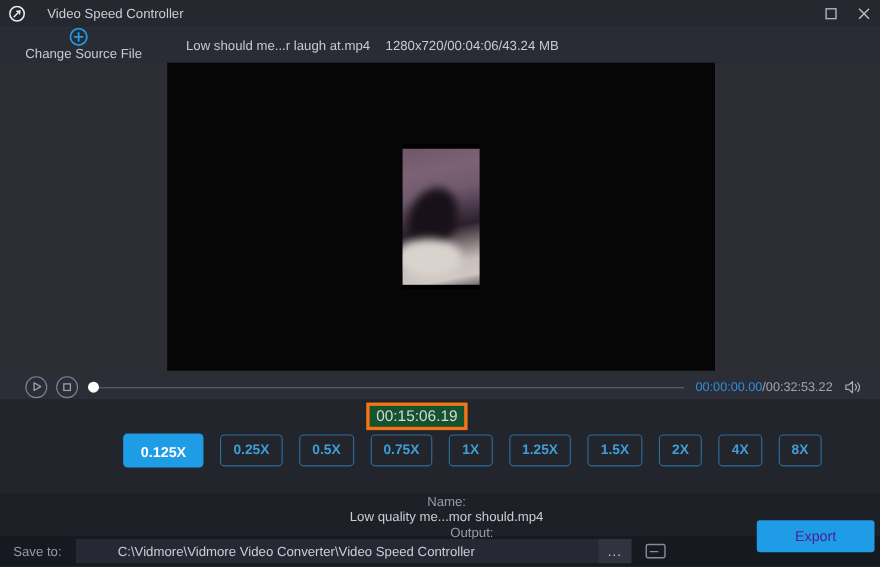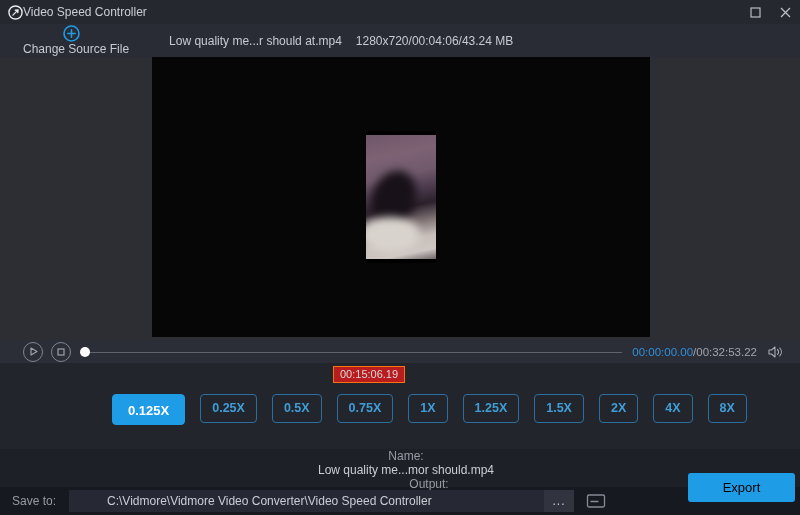--- a/index.html
+++ b/index.html
@@ -2,21 +2,21 @@
 <html><head>
 <meta charset="utf-8">
 <style>
   * { margin:0; padding:0; box-sizing:border-box; }
   html,body { width:800px; height:515px; overflow:hidden; }
   body { font-family:"Liberation Sans", sans-serif; background:#23252c; position:relative; }
 
   
   .titlebar { height:24px; background:#262830; display:flex; align-items:center; padding-left:8px; }
   .app-logo { width:15px; height:15px; flex:0 0 auto; }
-  .titlebar-title { color:#c9cdd4; font-size:12px; margin-left:0; flex:1; }
+  .titlebar-title { color:#c9cdd4; font-size:12px; margin-left:20px; flex:1; }
   .win-btn { width:30px; height:24px; display:flex; align-items:center; justify-content:center; cursor:pointer; }
   .win-btn svg { display:block; }
 
   
   .topbar { height:33px; background:#2a2c35; display:flex; align-items:center; padding-left:14px; }
   .plus-icon { width:17px; height:17px; flex:0 0 auto; }
   .change-source-label { color:#c6cad2; font-size:12px; margin-left:9px; }
   .topbar-filename { color:#c6cad2; font-size:12px; margin-left:40px; }
   .topbar-fileinfo { color:#c6cad2; font-size:12px; margin-left:14px; }
 
@@ -41,23 +41,23 @@
   .seek-track { position:absolute; left:0; right:0; top:50%; height:1px; background:#5f636d; }
   .seek-handle { position:absolute; left:0; top:50%; width:10px; height:10px; margin-top:-5px;
                  background:#ffffff; border-radius:50%; }
   .time-display { font-size:11.5px; margin-left:10px; white-space:nowrap; }
   .time-current { color:#2f8fd8; }
   .time-total { color:#a0a5ae; }
   .volume-icon { margin-left:10px; flex:0 0 auto; cursor:pointer; }
 
   
   .speed-section { height:86px; background:#23252c; position:relative; }
-  .time-tooltip { position:absolute; left:333px; top:3px; background:#b91c1c; border:1px solid #f97316;
-                  color:#d6d8dc; font-size:11px; padding:1px 6px 2px; }
-  .speed-row { position:absolute; left:112px; top:31px; display:flex; gap:15px; }
+  .time-tooltip { position:absolute; left:333px; top:3px; background:#14532d; border:3px solid #f97316;
+                  color:#d6d8dc; font-size:14px; padding:1px 6px 2px; }
+  .speed-row { position:absolute; left:112px; top:31px; display:flex; gap:15px; align-items:center; }
   .speed-btn { height:29px; line-height:27px; border:1px solid #2c6f9f; border-radius:4px; color:#3f9ed8;
                font-size:12.5px; font-weight:bold; padding:0 11px; background:transparent; cursor:pointer; }
   .speed-btn.active { background:#1e9ce6; border-color:#1e9ce6; color:#ffffff; padding:0 15px; font-size:13px; height:31px; line-height:31px; }
 
   
   .bottom-panel { height:66px; position:relative; }
   .name-row { height:38px; background:#1e2028; display:flex; align-items:center; padding-left:12px;flex-direction:column; }
   .field-label { color:#969ba4; font-size:12px; }
   .name-value { color:#c9cdd4; font-size:12px; }
   .edit-icon { margin-left:12px; cursor:pointer; }
@@ -66,21 +66,21 @@
                   display:flex; align-items:center; padding:0 6px 0 10px; cursor:text; }
   .output-value { color:#c9cdd4; font-size:12px; flex:1; }
   .gear-icon { cursor:pointer; flex:0 0 auto; }
   .save-row { height:28px; background:#171921; display:flex; align-items:center; padding-left:12px; }
   .path-field { margin-left:13px; width:505px; height:22px; background:#262933; display:flex; align-items:center; cursor:text; }
   .path-value { color:#c9cdd4; font-size:12px; padding-left:10px; flex:1; white-space:nowrap; overflow:hidden;margin-left:28px; }
   .browse-btn { width:30px; height:22px; background:#31343e; color:#c9cdd4; font-size:12px; border:none;
                 display:flex; align-items:center; justify-content:center; letter-spacing:1px; cursor:pointer; }
   .folder-open-icon { margin-left:12px; cursor:pointer; }
   .export-btn { position:absolute; right:5px; bottom:13px; width:107px; height:29px; background:#1e9ce6;
-                border:none; border-radius:3px; color:#000000; font-size:13px; cursor:pointer; }
+                border:none; border-radius:3px; color:#4c1d95; font-size:13px; cursor:pointer; }
 </style>
 </head>
 <body>
 
 <div class="titlebar">
   <svg class="app-logo" viewBox="0 0 16 16">
     <circle cx="8" cy="8" r="7" fill="none" stroke="#e8eaee" stroke-width="1.5"></circle>
     <path d="M5.2 10.8 L10.8 5.2 M10.8 5.2 l-3 .4 M10.8 5.2 l-.4 3" fill="none" stroke="#e8eaee" stroke-width="1.4" stroke-linecap="round"></path>
   </svg>
   <div class="titlebar-title">Video Speed Controller</div>
@@ -97,21 +97,21 @@
 </div>
 
 <div class="topbar">
   <div style="display:flex;align-items:center;cursor:pointer;flex-direction:column;">
     <svg class="plus-icon" viewBox="0 0 17 17">
       <circle cx="8.5" cy="8.5" r="7.5" fill="none" stroke="#1e9ce6" stroke-width="1.6"></circle>
       <path d="M8.5 4.8 v7.4 M4.8 8.5 h7.4" stroke="#1e9ce6" stroke-width="1.6" stroke-linecap="round"></path>
     </svg>
     <span class="change-source-label">Change Source File</span>
   </div>
-  <span class="topbar-filename">Low quality me...r should at.mp4</span>
+  <span class="topbar-filename">Low should me...r laugh at.mp4</span>
   <span class="topbar-fileinfo">1280x720/00:04:06/43.24 MB</span>
 </div>
 
 <div class="stage">
   <div class="video-black">
     <div class="video-frame">
       <div class="blob-dark"></div>
       <div class="blob-light"></div>
     </div>
   </div>

